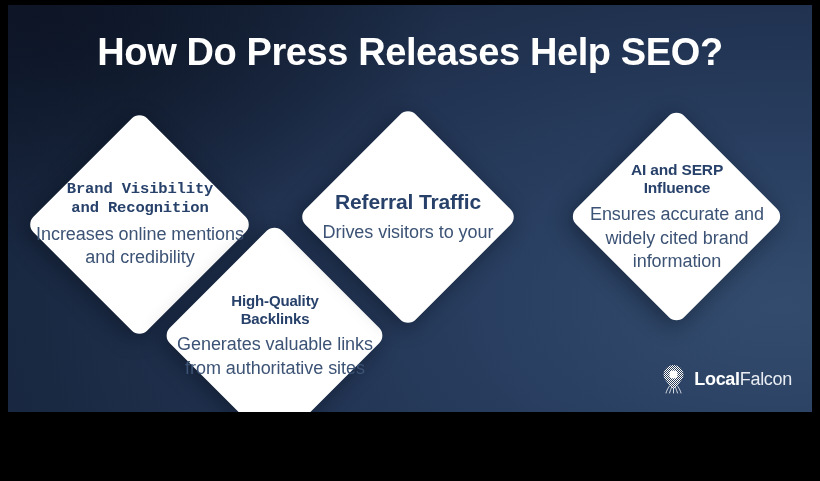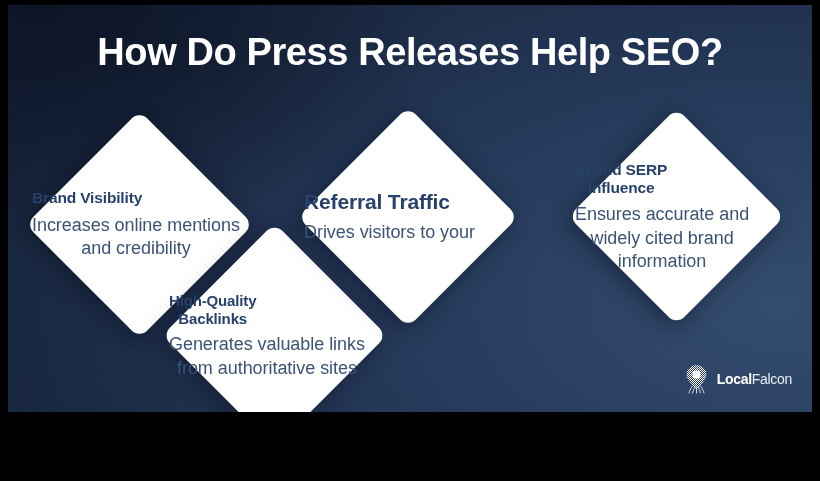--- a/index.html
+++ b/index.html
@@ -67,21 +67,21 @@
   .diamond-wrap { position: absolute; }
 
   .dcontent {
     position: absolute;
     left: 0;
     top: 0;
     width: 100%;
     height: 100%;
     display: flex;
     flex-direction: column;
-    align-items: flex-start;
+    align-items: center;
     justify-content: center;
     text-align: center;
     padding: 0 6px;
   }
 
   .dhead {
     color: #27416a;
     font-weight: bold;
     font-size: 15.5px;
     line-height: 1.18;
@@ -89,40 +89,40 @@
   }
   .dbody {
     color: #3c5375;
     font-size: 18px;
     line-height: 1.3;
     margin-top: 6px;
     letter-spacing: -0.05px;
   }
 
   
-  .card-0 .dhead { font-size: 15.5px; }
+  .card-0 .dhead { font-size: 15.5px; font-family: Liberation Mono, monospace; }
   .card-1 .dhead { font-size: 15px; }
   .card-2 .dhead { font-size: 21px; }
   .card-3 .dhead { font-size: 15.5px; }
   .card-4 .dhead { font-size: 15.5px; }
 
   
   .logo {
     position: absolute;
     right: 20px;
     bottom: 18px;
     display: flex;
     align-items: center;
     gap: 7px;
     z-index: 50;
   }
   .logo-mark { width: 27px; height: 30px; display:block; }
   .logo-text {
     color: #ffffff;
-    font-size: 14px;
+    font-size: 18px;
     font-weight: bold;
     letter-spacing: -0.3px;
     line-height: 1;
     white-space: nowrap;
     text-align: right;
   }
   .logo-text .lt-light { font-weight: normal; color: #e9edf3; }
 </style>
 </head>
 <body>
@@ -130,20 +130,21 @@
 <div id="infographic">
   <div class="canvas">
 
     <h1 class="title">How Do Press Releases Help SEO?</h1>
 
     <div class="diamond-wrap card-0" style="left:18px; top:106px; width:228px; height:228px; z-index:11;">
       <div class="diamond" style="left:33px; top:33px; width:161px; height:161px;"></div>
       <div class="dcontent">
         <div class="dhead">
           <span>Brand Visibility</span><br>
+          <span>and Recognition</span>
         </div>
         <div class="dbody">
           <span>Increases online mentions</span><br>
           <span>and credibility</span>
         </div>
       </div>
     </div>
 
     <div class="diamond-wrap card-1" style="left:155px; top:219px; width:224px; height:224px; z-index:12;">
       <div class="diamond" style="left:32px; top:32px; width:159px; height:159px;"></div>

